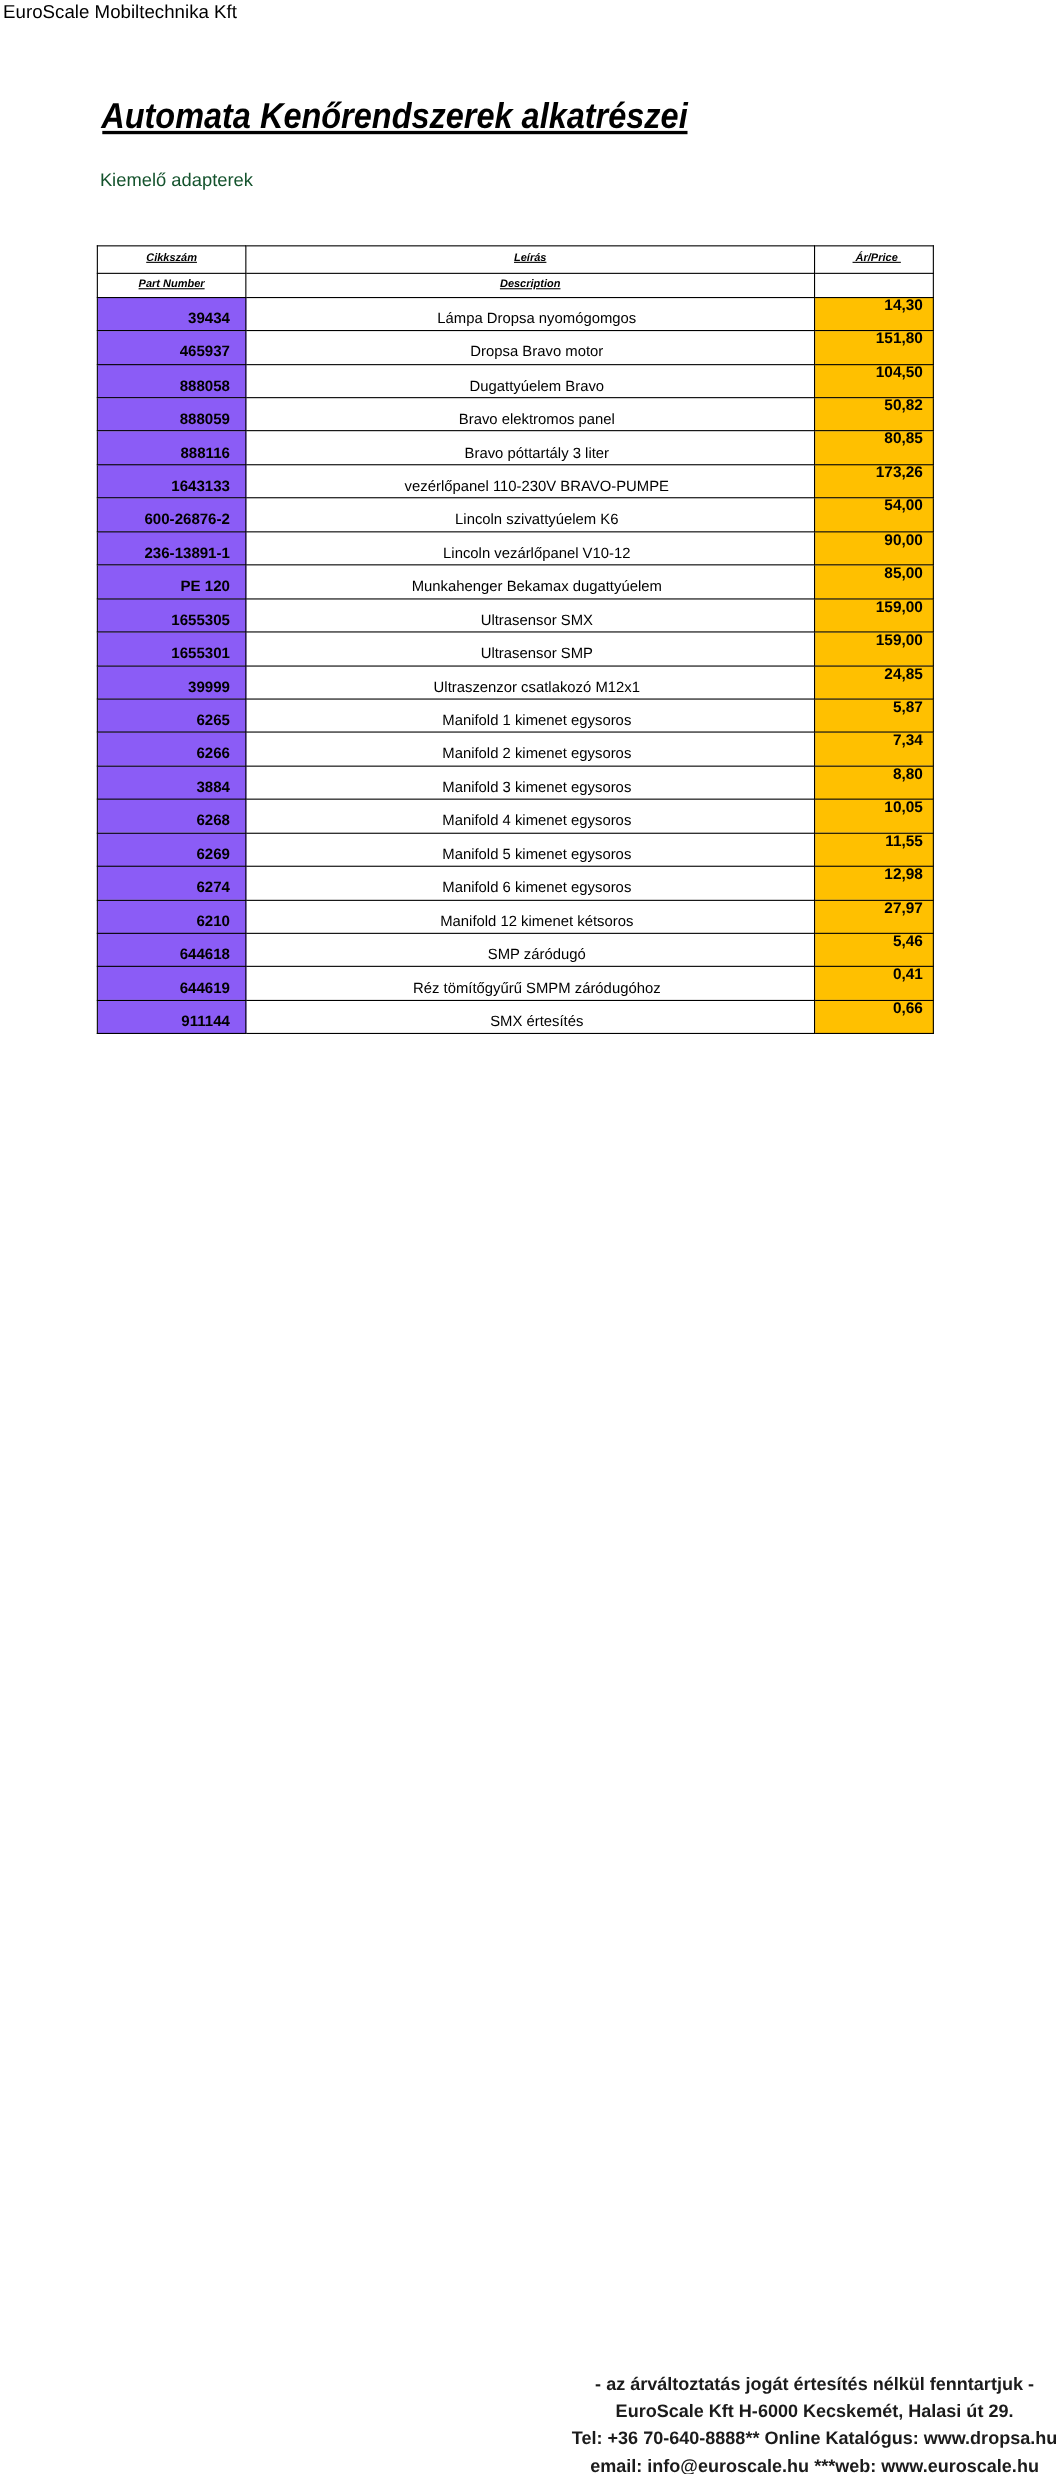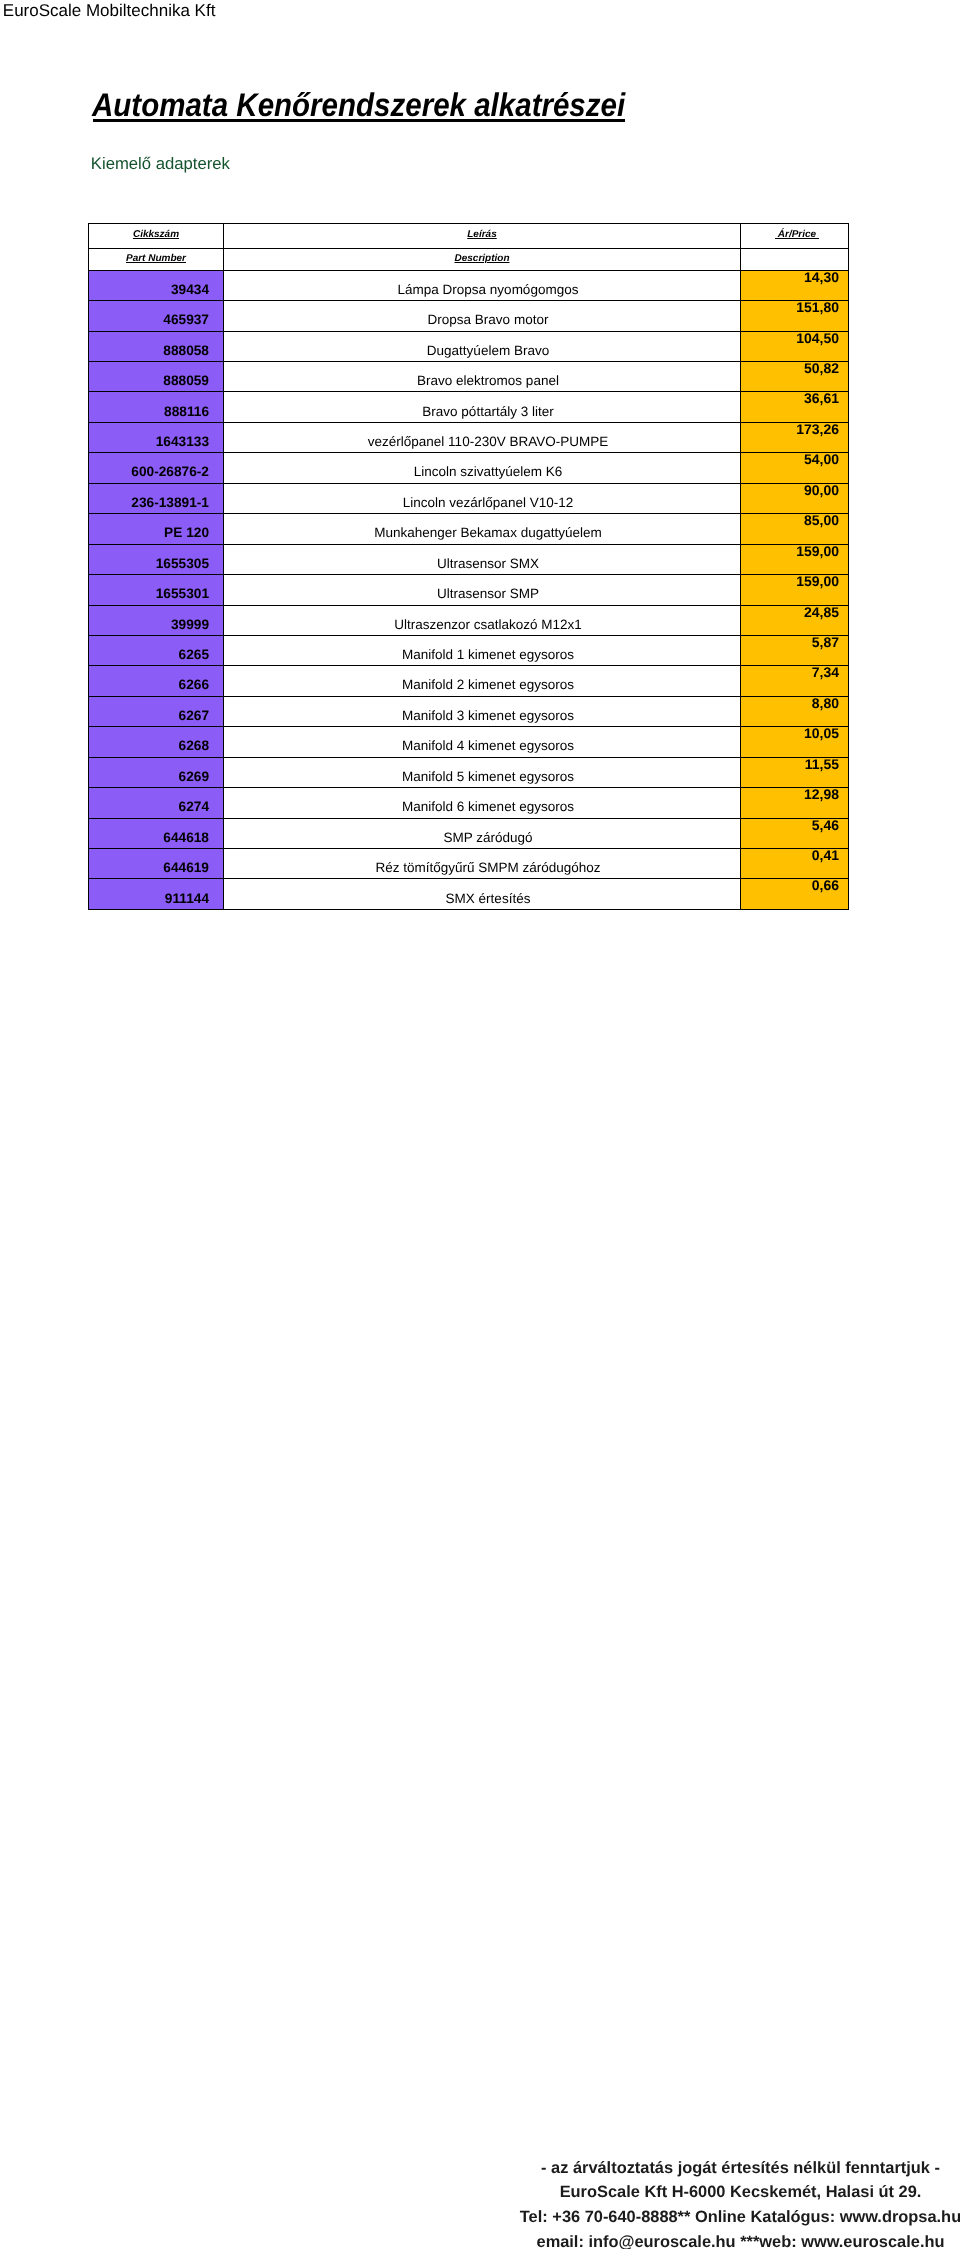--- a/index.html
+++ b/index.html
@@ -87,21 +87,21 @@
       <td class="price"><span>104,50</span></td>
     </tr>
     <tr class="r">
       <td class="pn"><span>888059</span></td>
       <td class="desc"><span>Bravo elektromos panel</span></td>
       <td class="price"><span>50,82</span></td>
     </tr>
     <tr class="r">
       <td class="pn"><span>888116</span></td>
       <td class="desc"><span>Bravo póttartály 3 liter</span></td>
-      <td class="price"><span>36,61</span></td>
+      <td class="price"><span>80,85</span></td>
     </tr>
     <tr class="r">
       <td class="pn"><span>1643133</span></td>
       <td class="desc"><span>vezérlőpanel 110-230V BRAVO-PUMPE</span></td>
       <td class="price"><span>173,26</span></td>
     </tr>
     <tr class="r">
       <td class="pn"><span>600-26876-2</span></td>
       <td class="desc"><span>Lincoln szivattyúelem K6</span></td>
       <td class="price"><span>54,00</span></td>
@@ -135,38 +135,43 @@
       <td class="pn"><span>6265</span></td>
       <td class="desc"><span>Manifold 1 kimenet egysoros</span></td>
       <td class="price"><span>5,87</span></td>
     </tr>
     <tr class="r">
       <td class="pn"><span>6266</span></td>
       <td class="desc"><span>Manifold 2 kimenet egysoros</span></td>
       <td class="price"><span>7,34</span></td>
     </tr>
     <tr class="r">
-      <td class="pn"><span>6267</span></td>
+      <td class="pn"><span>3884</span></td>
       <td class="desc"><span>Manifold 3 kimenet egysoros</span></td>
       <td class="price"><span>8,80</span></td>
     </tr>
     <tr class="r">
       <td class="pn"><span>6268</span></td>
       <td class="desc"><span>Manifold 4 kimenet egysoros</span></td>
       <td class="price"><span>10,05</span></td>
     </tr>
     <tr class="r">
       <td class="pn"><span>6269</span></td>
       <td class="desc"><span>Manifold 5 kimenet egysoros</span></td>
       <td class="price"><span>11,55</span></td>
     </tr>
     <tr class="r">
       <td class="pn"><span>6274</span></td>
       <td class="desc"><span>Manifold 6 kimenet egysoros</span></td>
       <td class="price"><span>12,98</span></td>
+    </tr>
+    <tr class="r">
+      <td class="pn"><span>6210</span></td>
+      <td class="desc"><span>Manifold 12 kimenet kétsoros</span></td>
+      <td class="price"><span>27,97</span></td>
     </tr>
     <tr class="r">
       <td class="pn"><span>644618</span></td>
       <td class="desc"><span>SMP záródugó</span></td>
       <td class="price"><span>5,46</span></td>
     </tr>
     <tr class="r">
       <td class="pn"><span>644619</span></td>
       <td class="desc"><span>Réz tömítőgyűrű SMPM záródugóhoz</span></td>
       <td class="price"><span>0,41</span></td>

